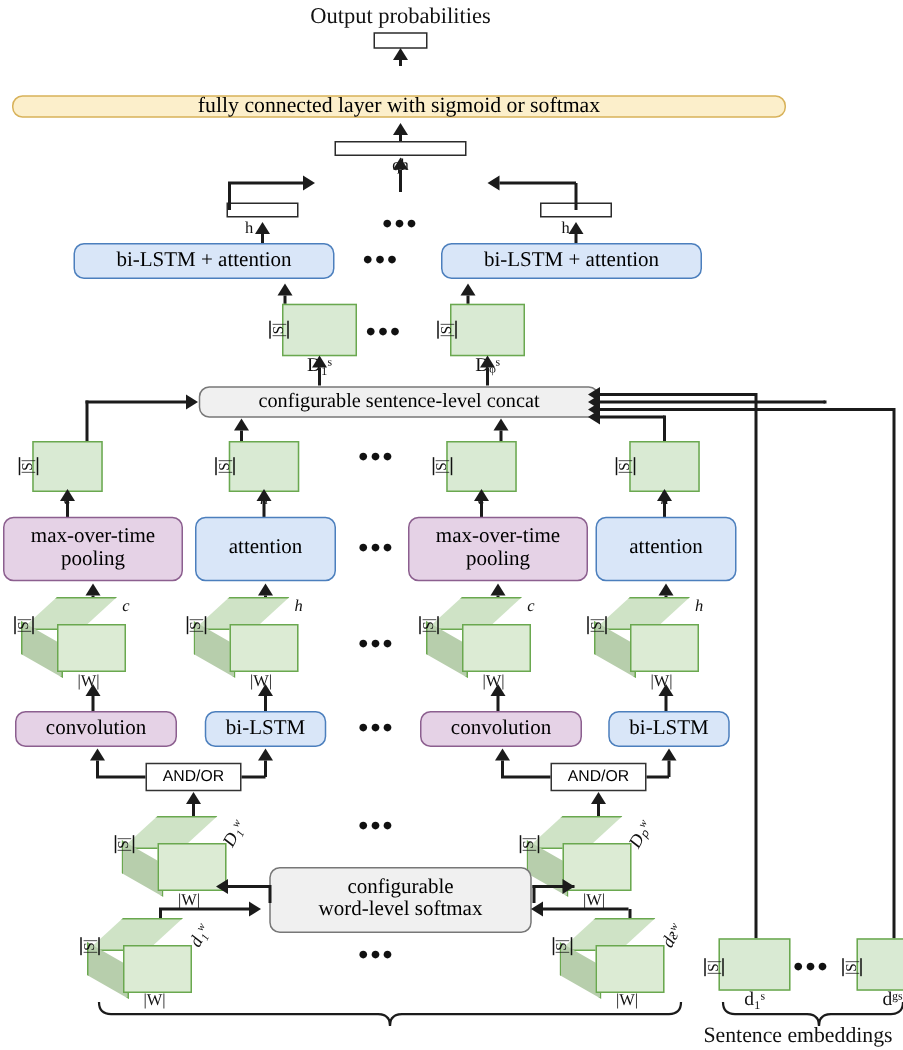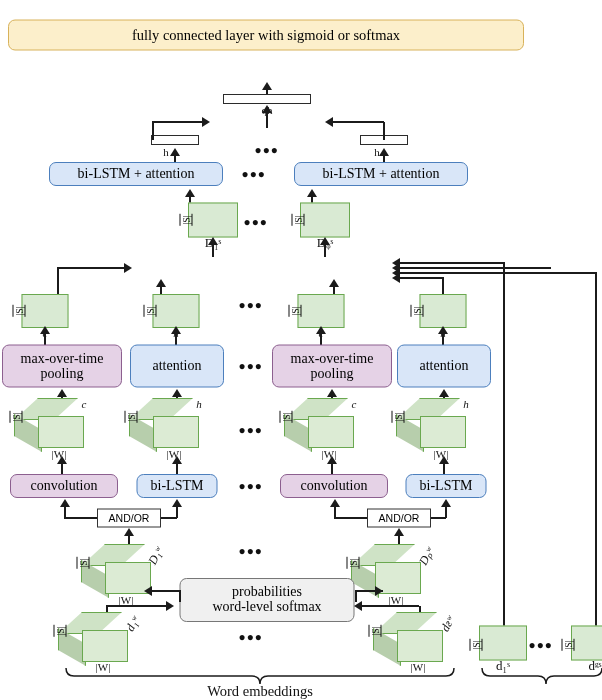--- a/index.html
+++ b/index.html
@@ -57,26 +57,27 @@
   .rot-lab{transform:translate(-50%,-50%) rotate(-62deg);font-size:12px;font-style:italic;}
   .dots{position:absolute;font-size:19px;font-weight:bold;letter-spacing:1.5px;
         transform:translate(-50%,-50%);color:#111;line-height:1;}
   .it{font-style:italic;}
 </style>
 </head>
 <body>
 
 <div id="stage">
 
+  <div class="t ctr" style="left:267px;top:12px;font-size:15px;">Output probabilities</div>
 
   <div class="bar" style="left:267px;top:27px;width:34px;height:9px;"></div>
   <div class="arrow-up" style="left:267px;top:32px;"></div>
   <div class="ln lnv" style="left:266.2px;top:40px;height:4px;"></div>
 
-  <div class="box rounded yellow" style="left:266px;top:35px;width:516px;height:31px;font-size:14.5px;">fully connected layer with sigmoid or softmax</div>
+  <div class="box rounded yellow" style="left:266px;top:71px;width:516px;height:15px;font-size:14.5px;">fully connected layer with sigmoid or softmax</div>
 
   <div class="arrow-up" style="left:267px;top:82px;"></div>
   <div class="ln lnv" style="left:266.2px;top:90px;height:6px;"></div>
   <div class="bar" style="left:267px;top:99px;width:86px;height:8px;"></div>
   <div class="lbl lbl-ctr" style="left:267px;top:110px;">qh</div>
 
   <div class="arrow-up" style="left:267px;top:105px;"></div>
   <div class="ln lnv" style="left:266.2px;top:113px;height:15px;"></div>
 
   <div class="bar" style="left:175px;top:140px;width:46px;height:8px;"></div>
@@ -114,20 +115,21 @@
   <div class="ln lnv" style="left:311.2px;top:197px;height:10px;"></div>
   <div class="grect" style="left:325px;top:220px;width:48px;height:33px;"></div>
   <div class="lbl rot" style="left:298px;top:220px;">|S|</div>
   <div class="lbl lbl-ctr" style="left:325px;top:243px;font-size:13px;"><span>Dᵩˢ</span></div>
 
   <div class="arrow-up" style="left:213px;top:237px;"></div>
   <div class="ln lnv" style="left:212.2px;top:245px;height:12px;"></div>
   <div class="arrow-up" style="left:325px;top:237px;"></div>
   <div class="ln lnv" style="left:324.2px;top:245px;height:12px;"></div>
 
+  <div class="box rounded grey" style="left:266px;top:268px;width:267px;height:21px;font-size:13.5px;">configurable sentence-level concat</div>
 
   <div class="arrow-left" style="left:392px;top:263px;"></div>
   <div class="arrow-left" style="left:392px;top:268px;"></div>
   <div class="arrow-left" style="left:392px;top:273px;"></div>
   <div class="arrow-left" style="left:392px;top:278px;"></div>
 
   <div class="ln lnh" style="left:400px;top:262.2px;width:104px;"></div>
   <div class="ln lnh" style="left:400px;top:267.2px;width:150px;"></div>
   <div class="ln lnh" style="left:400px;top:272.2px;width:196px;"></div>
   <div class="ln lnh" style="left:400px;top:277.2px;width:43px;"></div>
@@ -304,21 +306,21 @@
                 clip-path:polygon(0 100%,24px 0,100% 0,calc(100% - 24px) 100%);"></div>
     <div class="face-side" style="left:0px;top:16px;width:26px;height:36px;
                 clip-path:polygon(0 0,100% 16px,100% 100%,0 calc(100% - 16px));"></div>
     <div class="face-front" style="left:24px;top:18px;width:44px;height:30px;"></div>
   </div>
   <div class="lbl rot" style="left:353px;top:563px;">|S|</div>
   <div class="lbl lbl-ctr" style="left:396px;top:600px;">|W|</div>
   <div class="lbl rot-lab" style="left:426px;top:556px;"><span>Dₚʷ</span></div>
 
   <div class="box rounded grey" style="left:267px;top:600px;width:175px;height:44px;font-size:14px;flex-direction:column;">
-    <span>probabilities</span>
+    <span>configurable</span>
     <span>word-level softmax</span>
   </div>
 
   <div class="ln lnh" style="left:152px;top:590.2px;width:28px;"></div>
   <div class="arrow-left" style="left:144px;top:591px;"></div>
   <div class="ln lnv" style="left:179px;top:590px;height:12px;"></div>
 
   <div class="ln lnh" style="left:355px;top:590.2px;width:28px;"></div>
   <div class="arrow-right" style="left:375px;top:591px;"></div>
   <div class="ln lnv" style="left:355px;top:590px;height:12px;"></div>
@@ -365,15 +367,15 @@
   <div class="lbl rot" style="left:568px;top:645px;">|S|</div>
   <div class="lbl lbl-ctr" style="left:595px;top:666px;font-size:13px;"><span>dᵍˢ</span></div>
 
   <svg style="position:absolute;left:0;top:0;width:602px;height:700px;pointer-events:none;">
 
     <path d="M66,668 q0,8 8,8 L252,676 q8,0 8,8 q0,-8 8,-8 L446,676 q8,0 8,-8" fill="none" stroke="#1b1b1b" stroke-width="1.5"></path>
 
     <path d="M482,668 q0,8 8,8 L538,676 q8,0 8,8 q0,-8 8,-8 L594,676 q8,0 8,-8" fill="none" stroke="#1b1b1b" stroke-width="1.5"></path>
   </svg>
 
-  <div class="t ctr" style="left:260px;top:691px;font-size:14.5px;">Word embeddings</div>
+  <div class="t ctr" style="left:532px;top:691px;font-size:14.5px;">Sentence embeddings</div>
 
 </div>
 
 </body></html>

